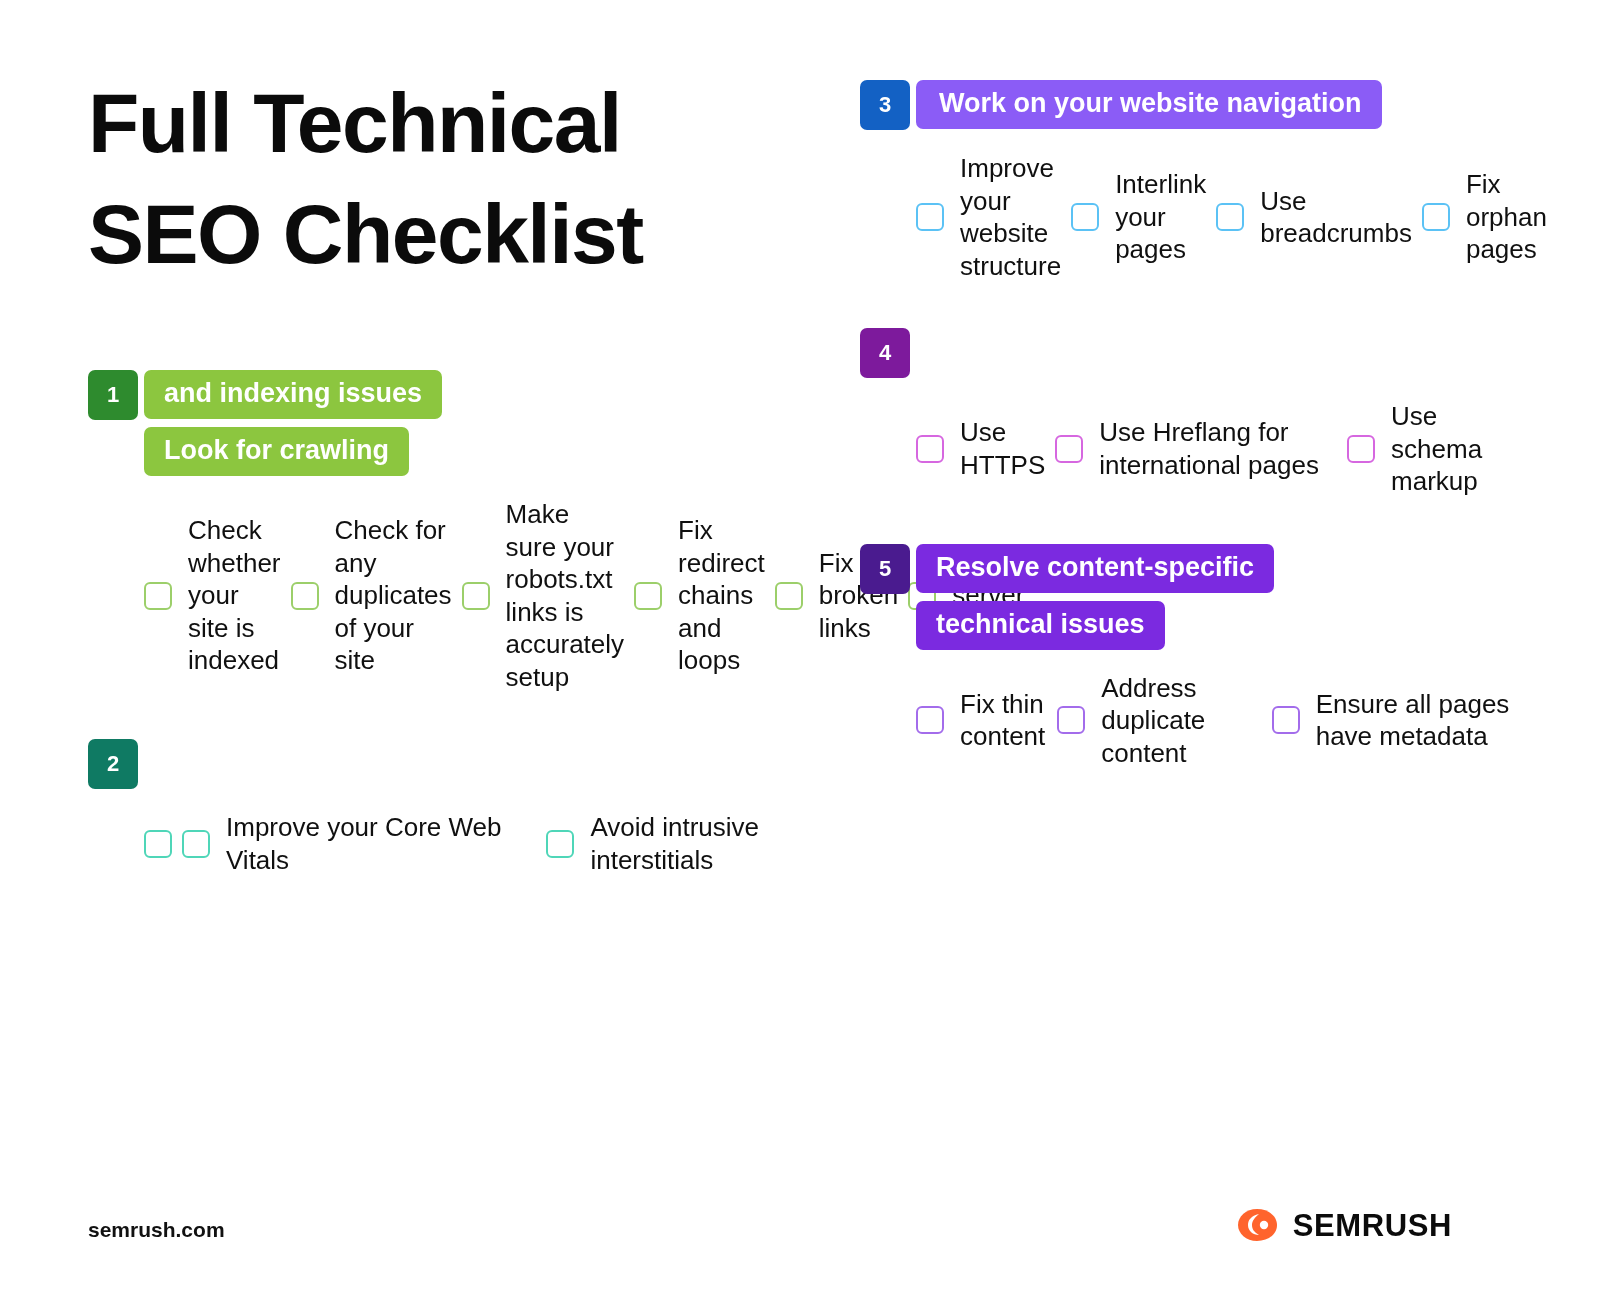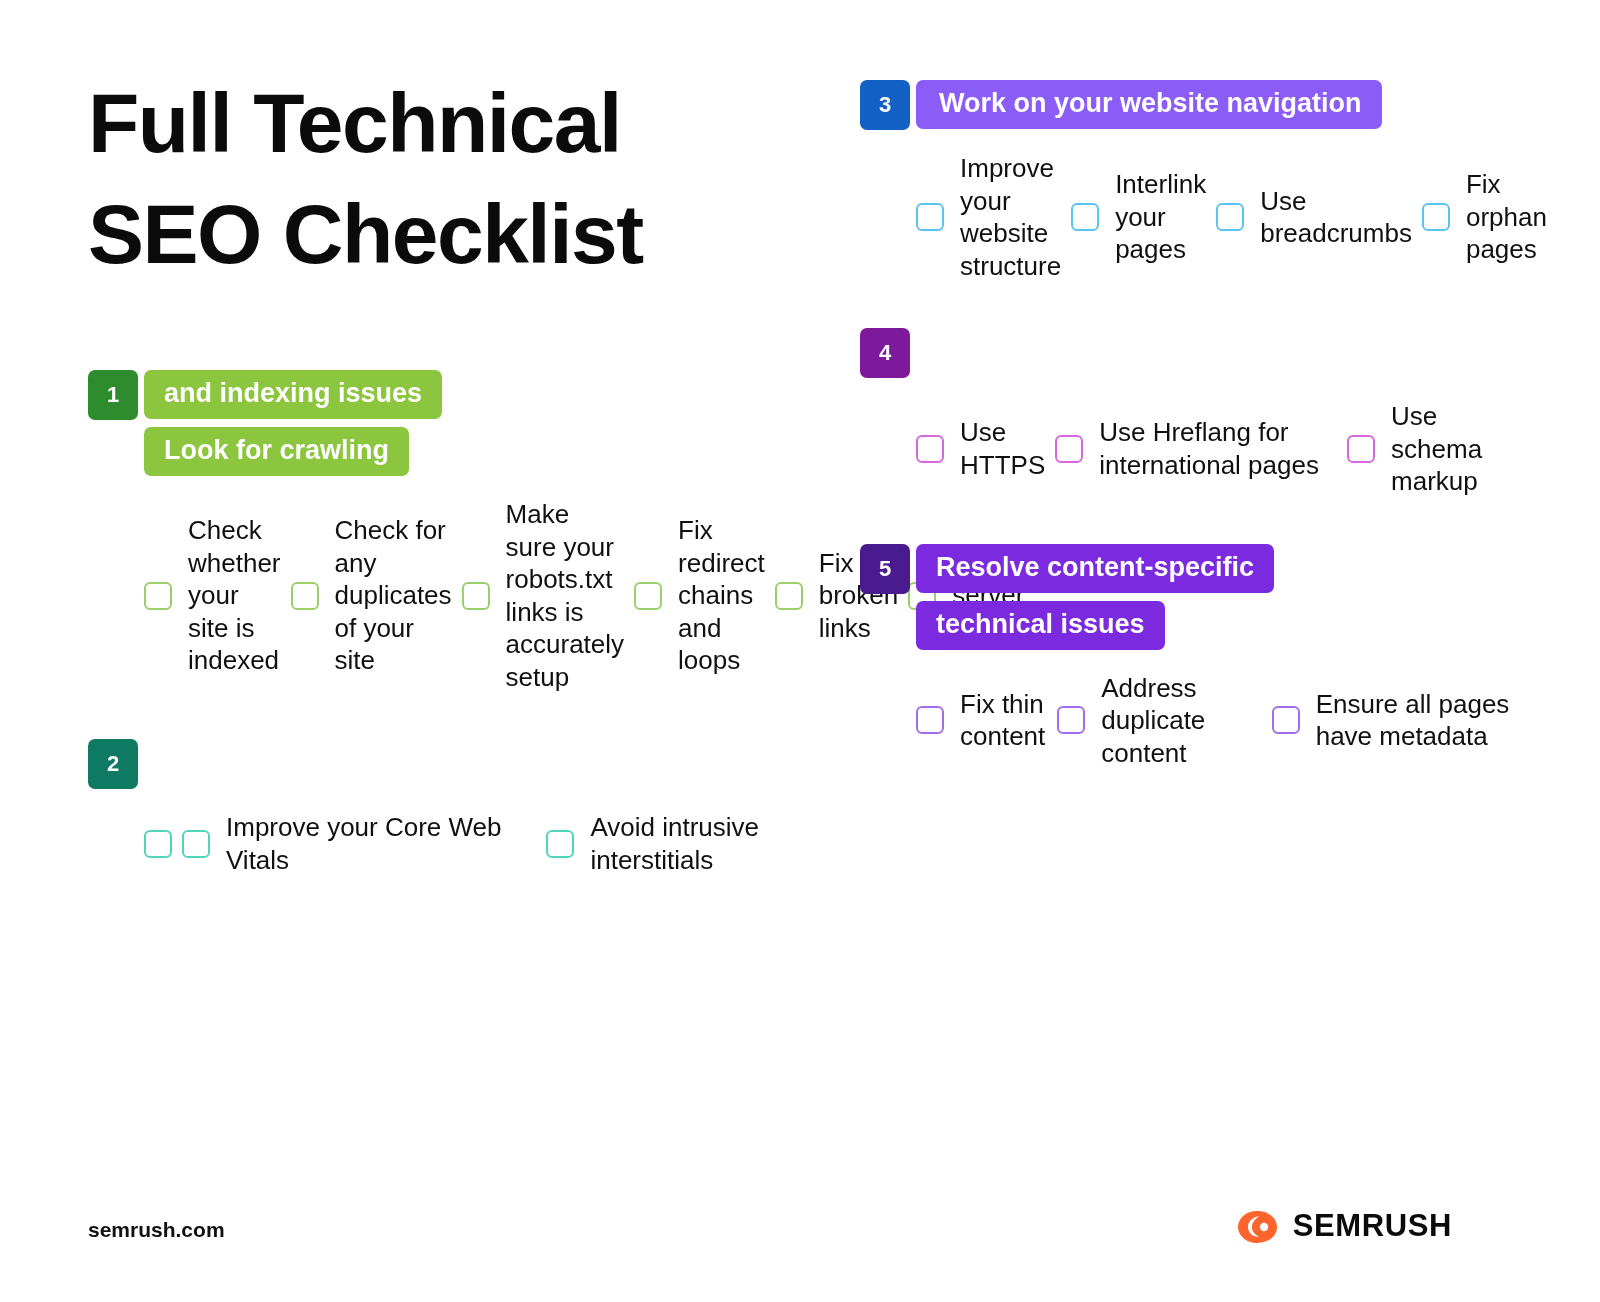--- a/index.html
+++ b/index.html
@@ -125,21 +125,21 @@
     top: 1218px;
     font-size: 21px;
     font-weight: 600;
     color: #111111;
   }
   .brand {
     position: absolute;
     right: 108px;
     top: 1208px;
     display: flex;
-    align-items: flex-end;
+    align-items: flex-start;
     gap: 14px;
   }
   .brand-mark {
     width: 42px;
     height: 34px;
     position: relative;
   }
   .brand-name {
     font-size: 31px;
     font-weight: 800;

